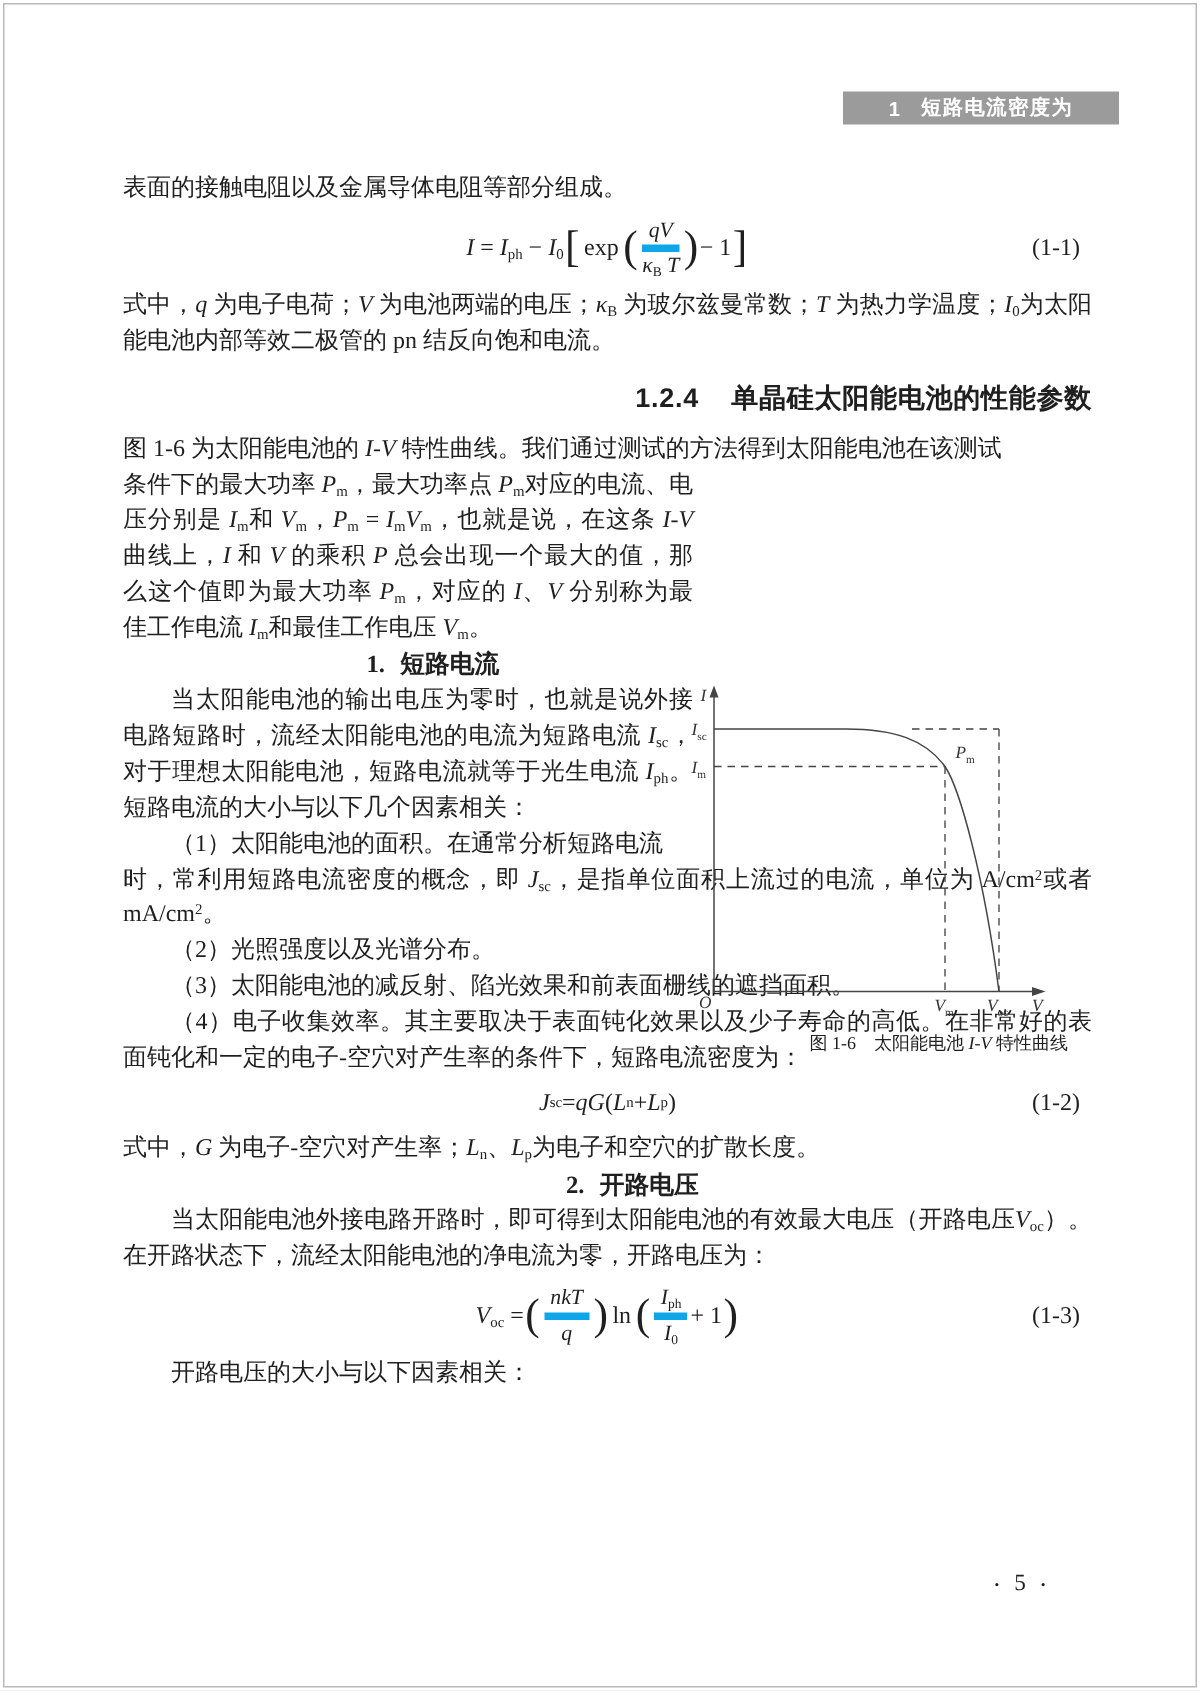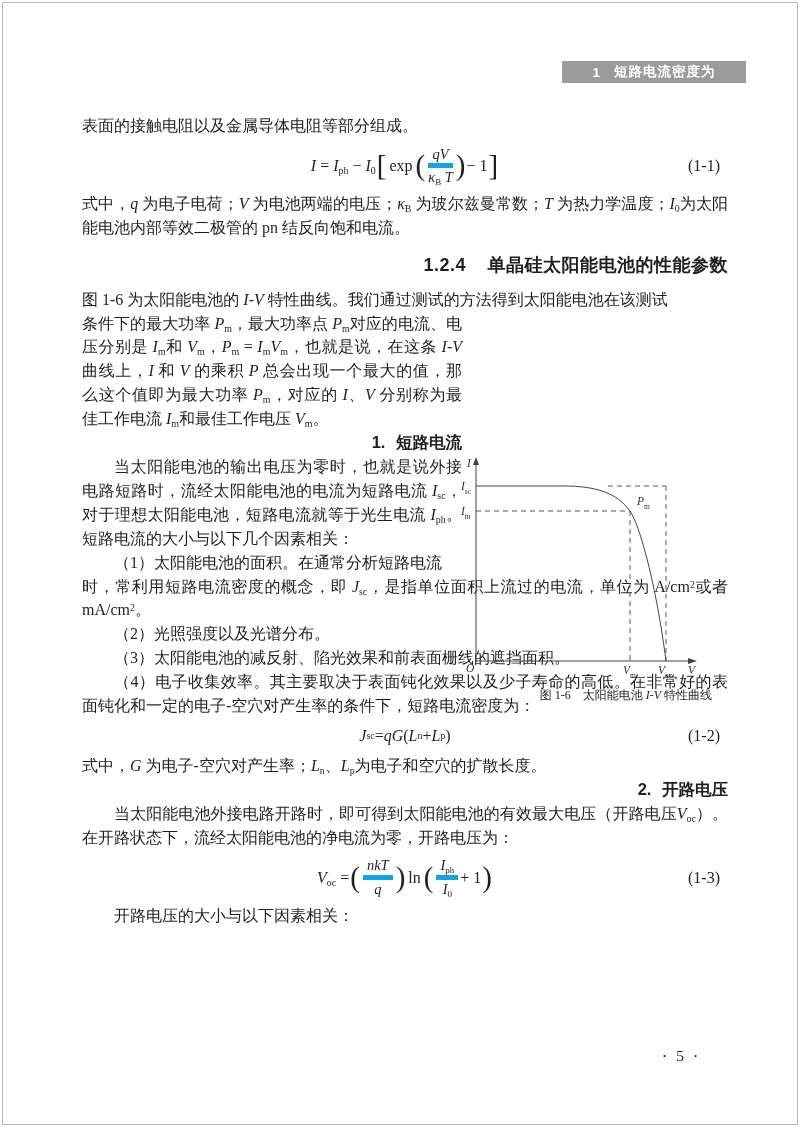--- a/index.html
+++ b/index.html
@@ -29,22 +29,22 @@
   .content sup { font-size:0.62em; font-style:normal; vertical-align:0.45em; line-height:0; }
   i { font-style:italic; }
 
   .h2 {
     font-family:"Liberation Sans","DejaVu Sans",sans-serif;
     font-size:18px; font-weight:bold; text-align:right;
     margin:14px 0 10px 0; letter-spacing:0.5px;
   }
   .h2 .h2-no { margin-right:16px; }
   .h3 {
-    font-family:Liberation Sans, sans-serif;
-    font-size:16.5px; font-weight:bold; text-indent:2em; text-align:right;
+    font-family:Liberation Serif, serif;
+    font-size:16.5px; font-weight:bold; text-indent:2em; text-align:center;
   }
   .h3 .h3-no { margin-right:6px; }
 
   .eq-row { position:relative; display:flex; justify-content:center; align-items:center; }
   .eq-row.tall { margin:7px 0 5px 0; min-height:42px; }
   .eq-row.short { margin:4px 0; min-height:28px; }
   .eq-body { display:flex; align-items:center; white-space:nowrap; }
   .eq-tag { position:absolute; right:8px; top:50%; transform:translateY(-50%); }
   .frac { display:inline-flex; flex-direction:column; align-items:center; margin:0 2px; font-size:14.5px; line-height:1.15; }
   .frac .num { padding:0 4px 1px 4px; border-bottom:5px solid #0ea5e9; }

